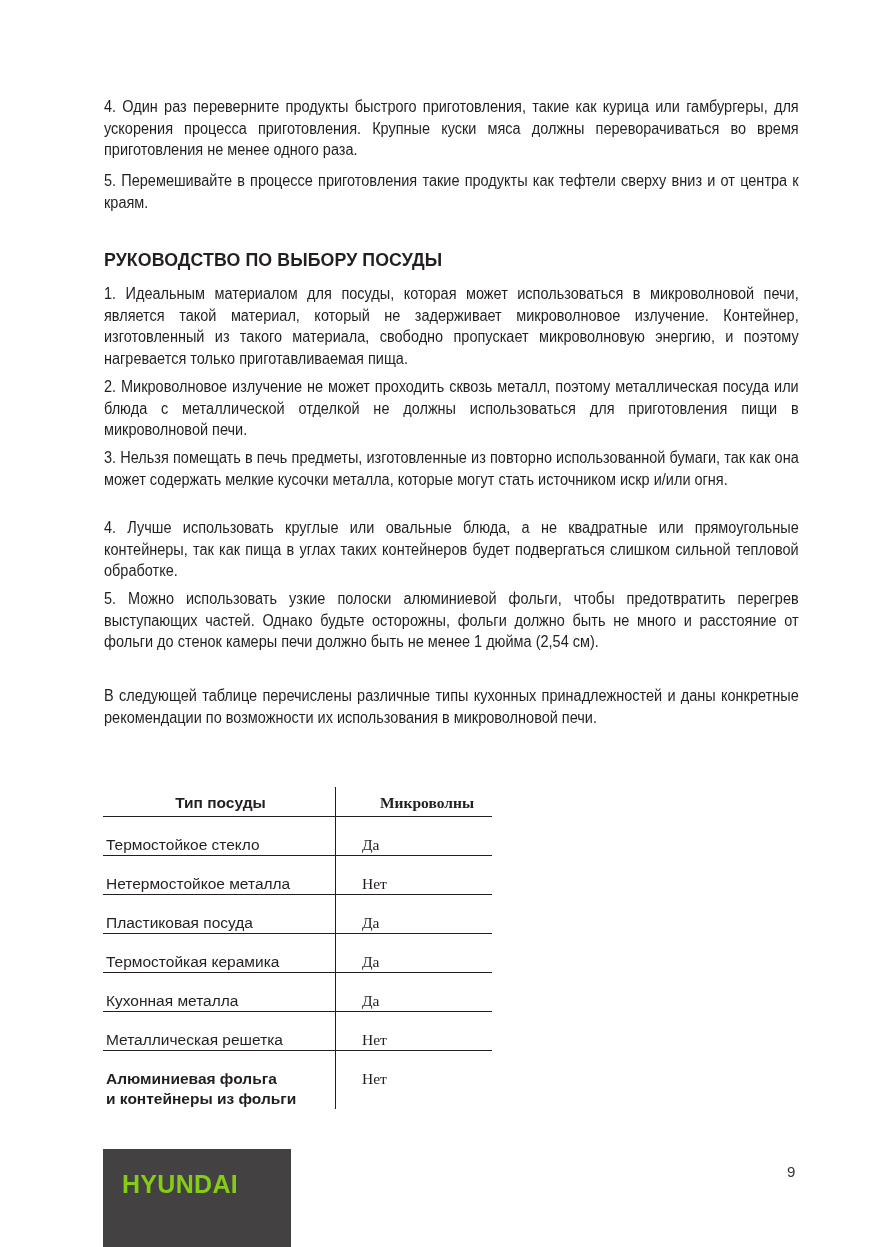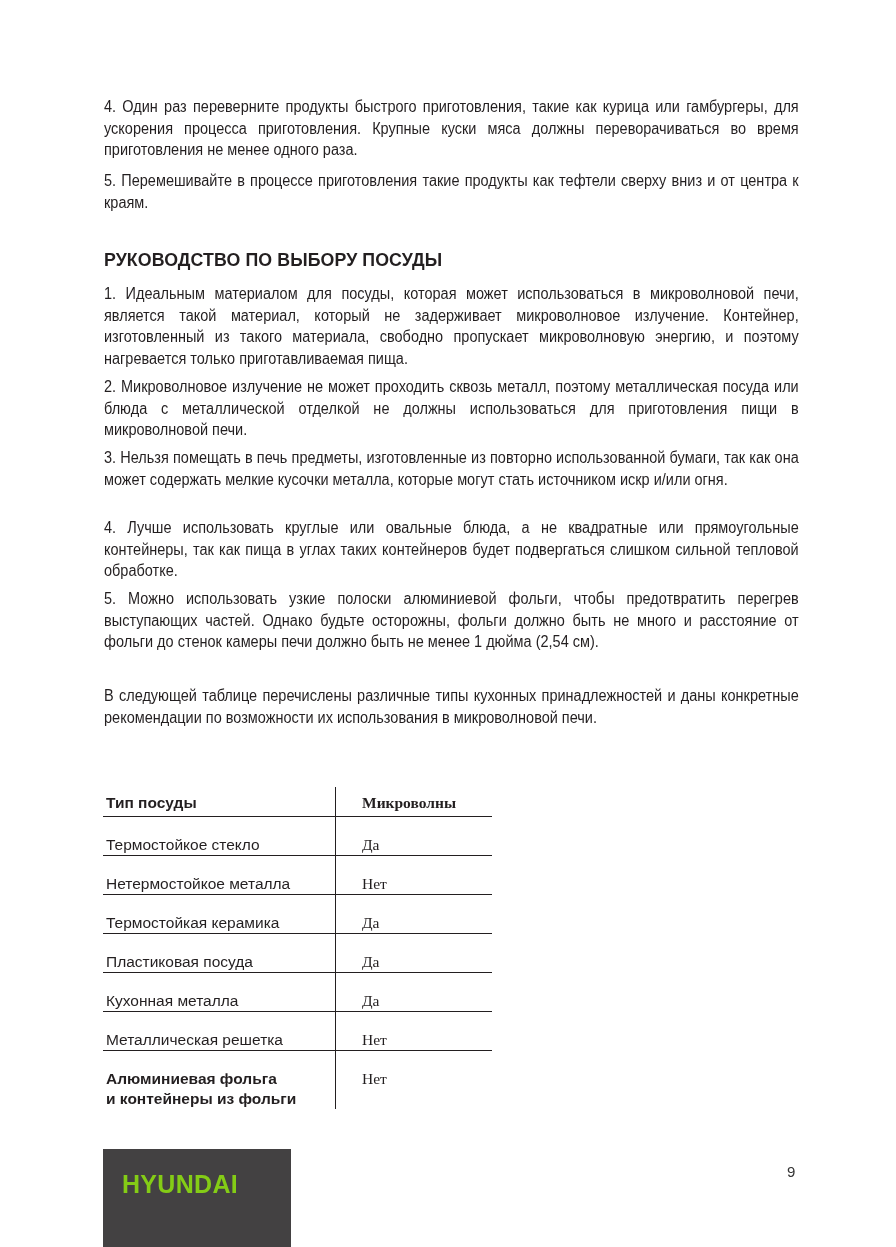--- a/index.html
+++ b/index.html
@@ -10,21 +10,21 @@
   .heading { position: absolute; left: 104px; top: 249px; font-size: 18.5px; font-weight: bold;
              margin: 0; letter-spacing: 0.1px; transform: scaleX(0.96); transform-origin: left top; }
   table { position: absolute; left: 103px; top: 787px; width: 389px; border-collapse: collapse;
           font-size: 15.5px; }
   th, td { text-align: left; padding: 0; vertical-align: top; }
   th { font-weight: bold; height: 26px; vertical-align: middle; border-bottom: 1px solid #231f20; }
   td { height: 31px; border-bottom: 1px solid #231f20; padding-top: 18px; box-sizing: border-box; line-height: 20px;}
   tr:last-child td { border-bottom: none; height: 52px; }
   .c1 { width: 229px; padding-left: 3px; border-right: 1px solid #231f20; }
   .c2 { padding-left: 26px; font-family: Liberation Serif, serif; }
-  th.c1, th.c2 { padding-top: 3px; }
+  th.c1, th.c2 { padding-top: 3px; text-align: center; }
   .logo { position: absolute; left: 103px; top: 1149px; width: 188px; height: 98px; background: #434142; }
   .logo span { position: absolute; left: 19px; top: 21px; color: #84cc16; font-weight: bold; font-size: 25px;
                letter-spacing: 0.3px; }
   .pagenum { position: absolute; left: 787px; top: 1163px; font-size: 15px; color: #333; }
 </style>
 </head>
 <body>
 
 <p class="para" style="top:96px;">4. Один раз переверните продукты быстрого приготовления, такие как курица или гамбургеры, для ускорения процесса приготовления. Крупные куски мяса должны переворачиваться во время приготовления не менее одного раза.</p>
 <p class="para" style="top:170px;">5. Перемешивайте в процессе приготовления такие продукты как тефтели сверху вниз и от центра к краям.</p>
@@ -48,25 +48,25 @@
   <tbody id="tbody">
       <tr>
         <td class="c1" style="white-space: pre-line;">Термостойкое стекло</td>
         <td class="c2">Да</td>
       </tr>
       <tr>
         <td class="c1" style="white-space: pre-line;">Нетермостойкое металла</td>
         <td class="c2">Нет</td>
       </tr>
       <tr>
-        <td class="c1" style="white-space: pre-line;">Термостойкая керамика</td>
+        <td class="c1" style="white-space: pre-line;">Пластиковая посуда</td>
         <td class="c2">Да</td>
       </tr>
       <tr>
-        <td class="c1" style="white-space: pre-line;">Пластиковая посуда</td>
+        <td class="c1" style="white-space: pre-line;">Термостойкая керамика</td>
         <td class="c2">Да</td>
       </tr>
       <tr>
         <td class="c1" style="white-space: pre-line;">Кухонная металла</td>
         <td class="c2">Да</td>
       </tr>
       <tr>
         <td class="c1" style="white-space: pre-line;">Металлическая решетка</td>
         <td class="c2">Нет</td>
       </tr>

